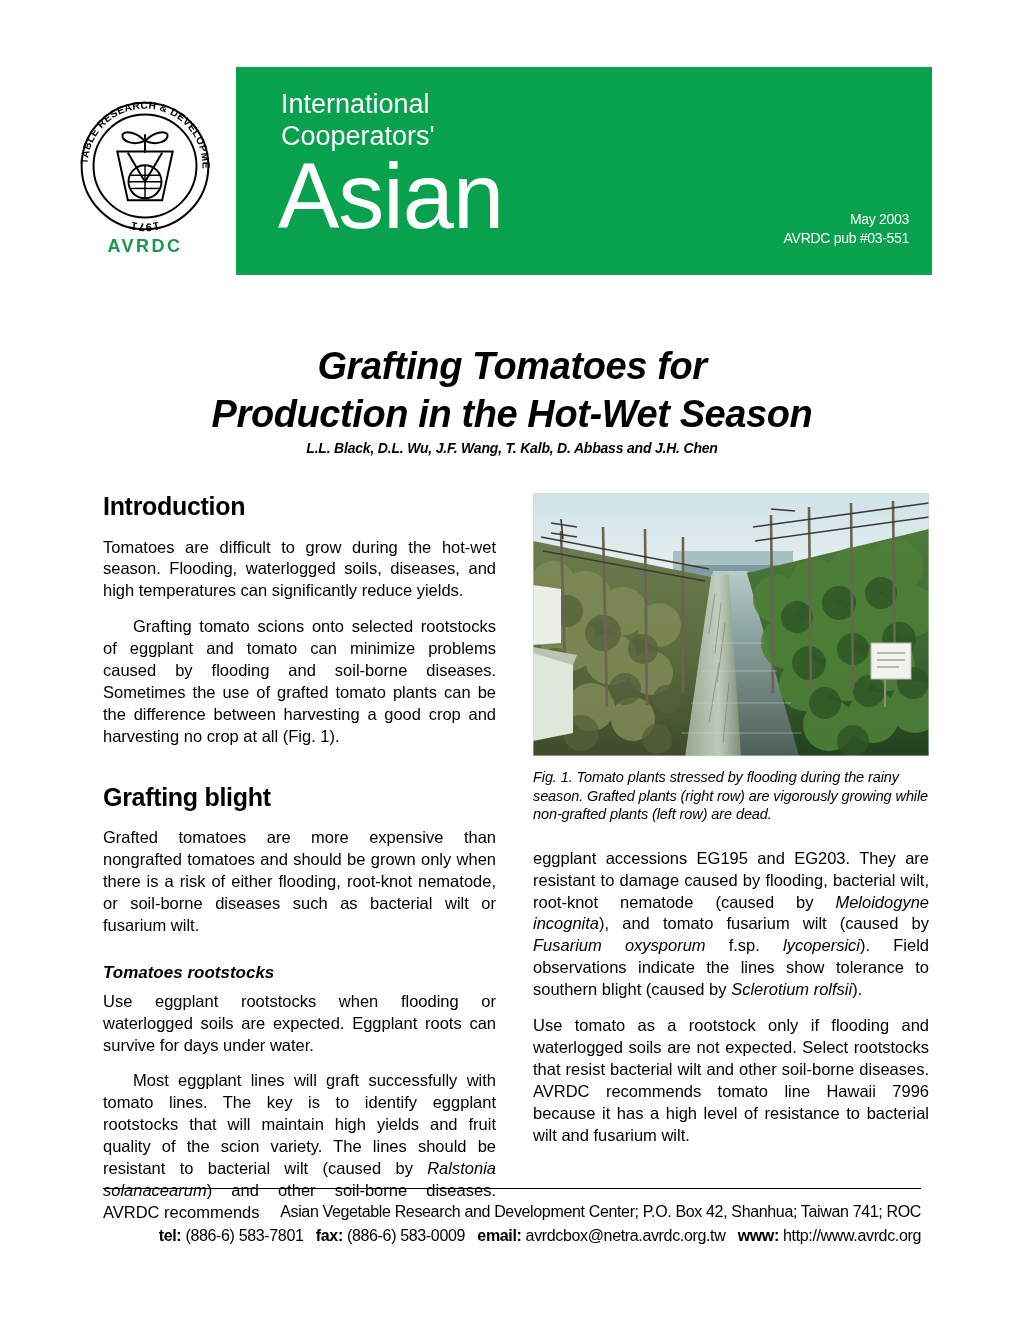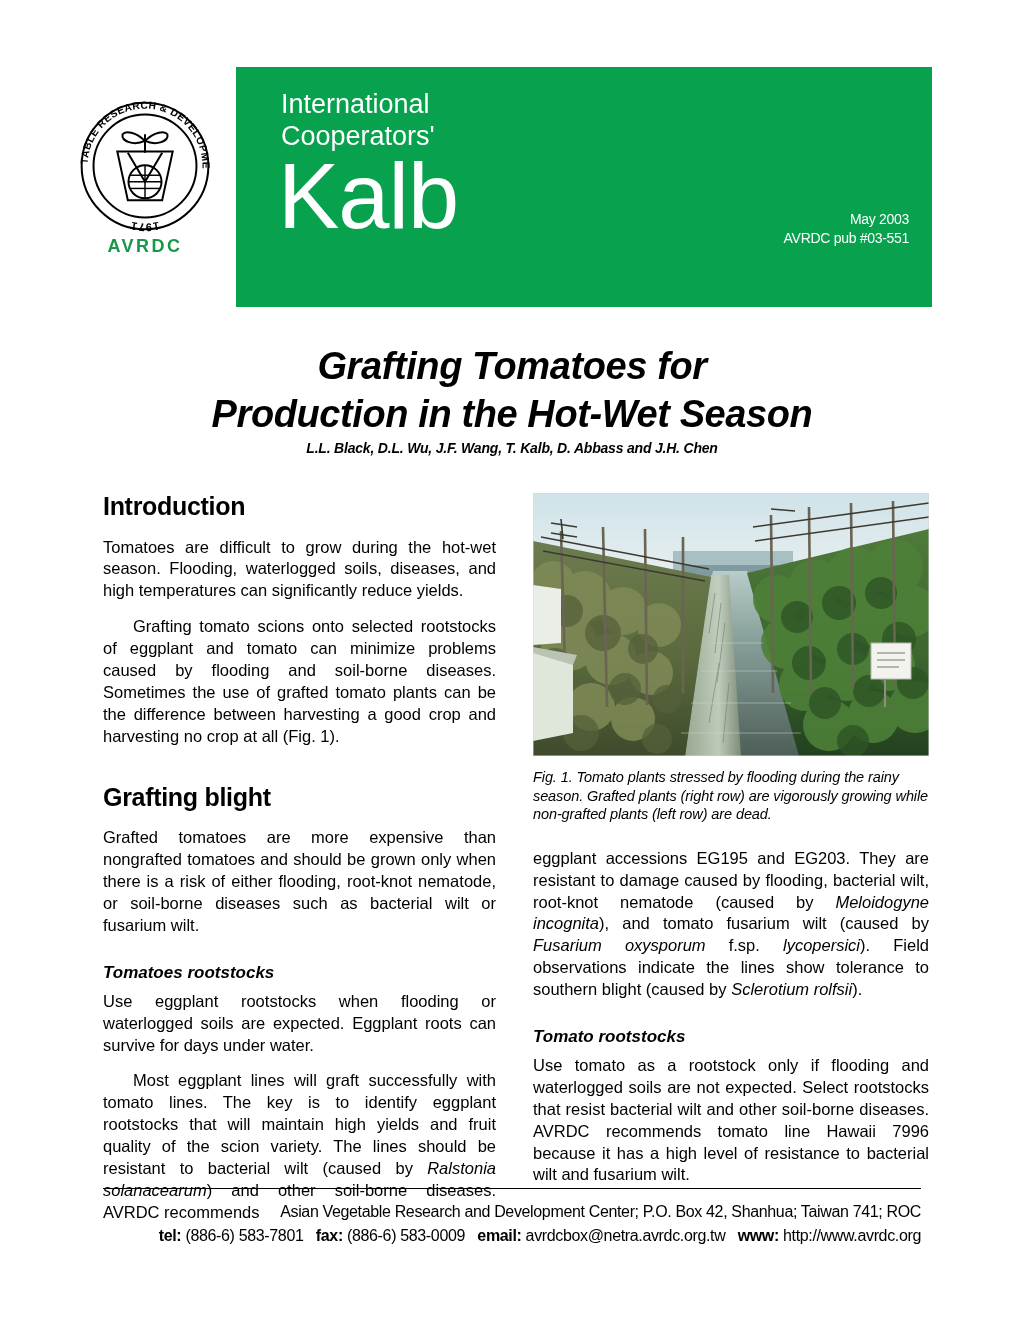--- a/index.html
+++ b/index.html
@@ -40,21 +40,21 @@
     font-weight: bold;
     letter-spacing: 2.5px;
     color: #17984b;
     margin-top: 5px;
     line-height: 1;
   }
 
   #banner {
     position: absolute;
     left: 236px; top: 67px;
-    width: 696px; height: 240px;
+    width: 696px; height: 208px;
     background: #08a14e;
   }
   #banner-kicker {
     position: absolute;
     left: 45px; top: 22px;
     color: #ffffff;
     font-size: 27px;
     line-height: 1.17;
     font-weight: 400;
   }
@@ -217,21 +217,21 @@
       <path d="M 100,62 C 114,48 130,46 134,52 C 136,62 118,70 100,62 Z" fill="none" stroke="#000" stroke-width="3"></path>
     </svg>
     <span id="logo-wordmark">AVRDC</span>
   </div>
 
   <div id="banner">
     <div id="banner-kicker">
       <span>International</span>
       <span>Cooperators'</span>
     </div>
-    <div id="banner-wordmark">Kalb</div>
+    <div id="banner-wordmark">Asian</div>
     <div id="banner-meta">
       <span>May 2003</span>
       <span>AVRDC pub #03-551</span>
     </div>
   </div>
 </div>
 
 <h1 id="doc-title">
   <span>Grafting Tomatoes for</span>
   <span>Production in the Hot-Wet Season</span>
@@ -408,21 +408,20 @@
       </g>
       <rect x="0" y="0" width="396" height="263" fill="none" stroke="#d5d5d5" stroke-width="1"></rect>
     </svg>
     <figcaption id="fig-caption">Fig. 1. Tomato plants stressed by flooding during the rainy season. Grafted plants (right row) are vigorously growing while non-grafted plants (left row) are dead.</figcaption>
   </figure>
 
   <div id="right-body">
     <p class="body"><span>eggplant accessions EG195 and EG203. They are resistant to damage caused by flooding, bacterial wilt, root-knot nematode (caused by </span><i>Meloidogyne incognita</i><span>), and tomato fusarium wilt (caused by </span><i>Fusarium oxysporum</i><span> f.sp. </span><i>lycopersici</i><span>). Field observations indicate the lines show tolerance to southern blight (caused by </span><i>Sclerotium rolfsii</i><span>).</span></p>
 
     <section>
-      <h3 class="sub">Tomato rootstocks</h3>
       <p class="body">Use tomato as a rootstock only if flooding and waterlogged soils are not expected. Select  rootstocks that resist bacterial wilt and other soil-borne diseases. AVRDC recommends tomato line Hawaii 7996 because it has a high level of resistance to bacterial wilt and fusarium wilt.</p>
     </section>
   </div>
 
 </div>
 
 <div id="footer">
   <div id="footer-rule"></div>
   <div class="line">Asian Vegetable Research and Development Center; P.O. Box 42, Shanhua; Taiwan 741; ROC</div>
   <div class="line"><b>tel:</b> <span>(886-6) 583-7801</span>&nbsp;&nbsp; <b>fax:</b> <span>(886-6) 583-0009</span>&nbsp;&nbsp; <b>email:</b> <span>avrdcbox@netra.avrdc.org.tw</span>&nbsp;&nbsp; <b>www:</b> <span>http://www.avrdc.org</span></div>

